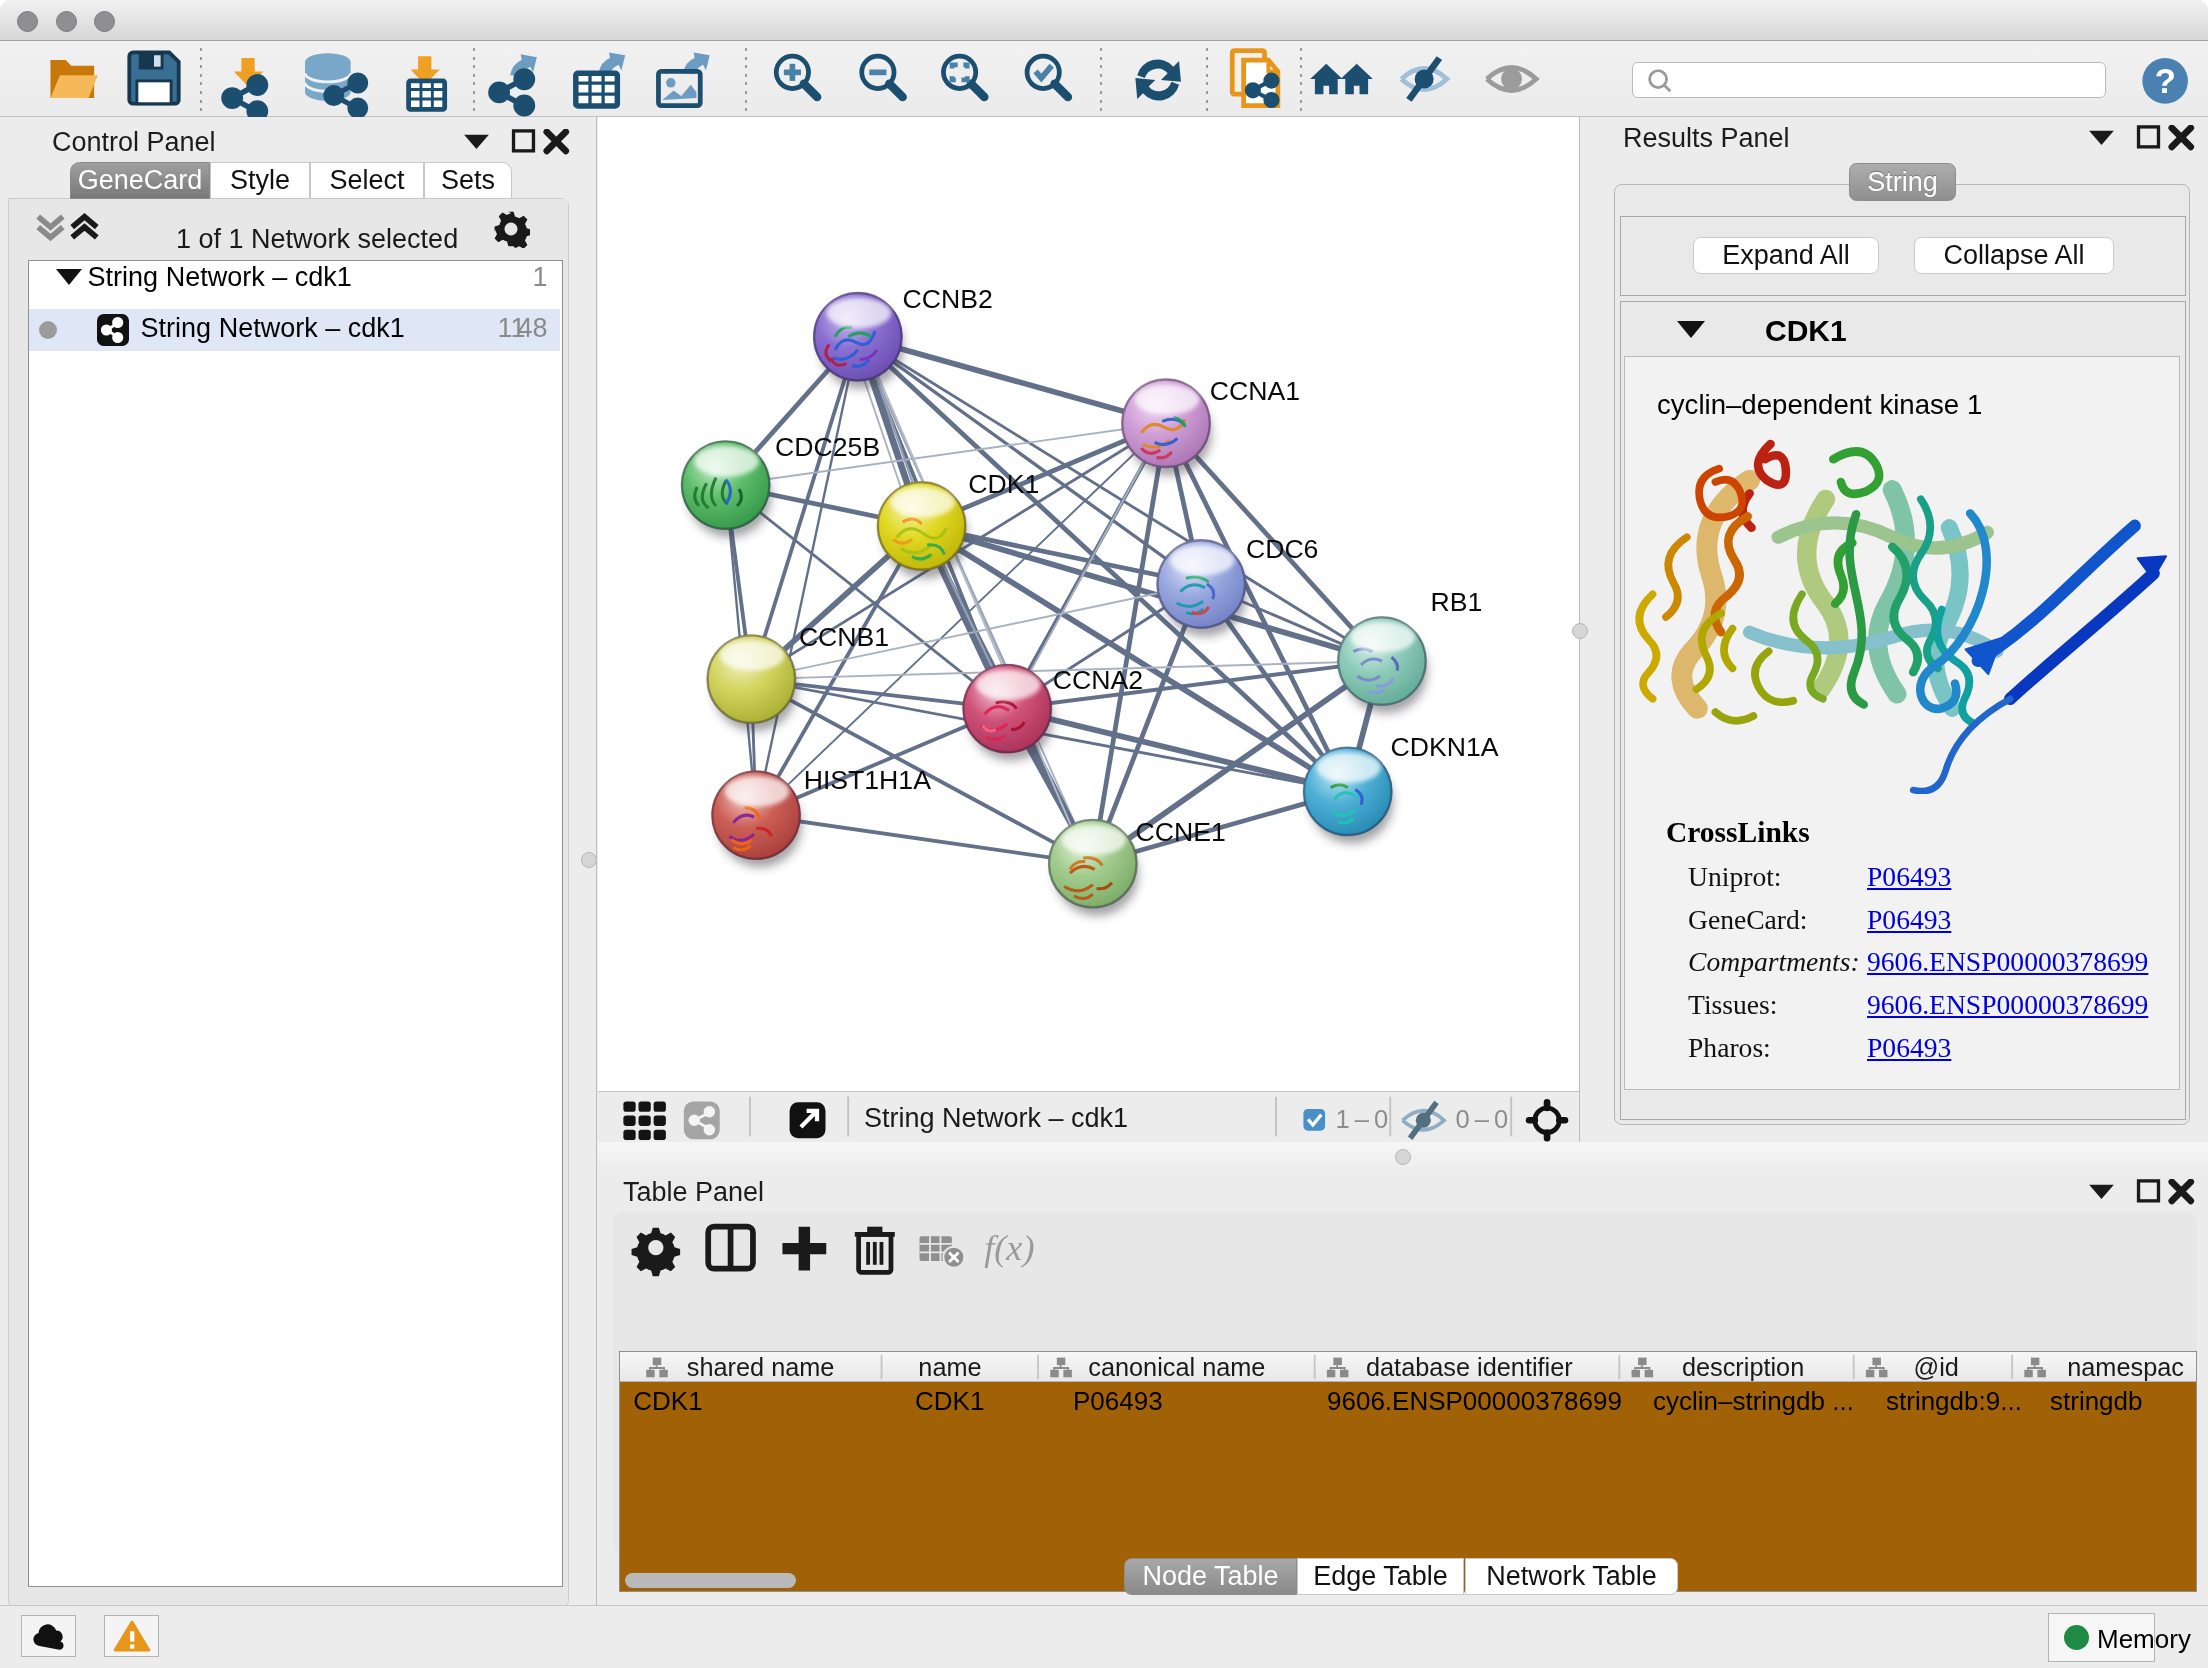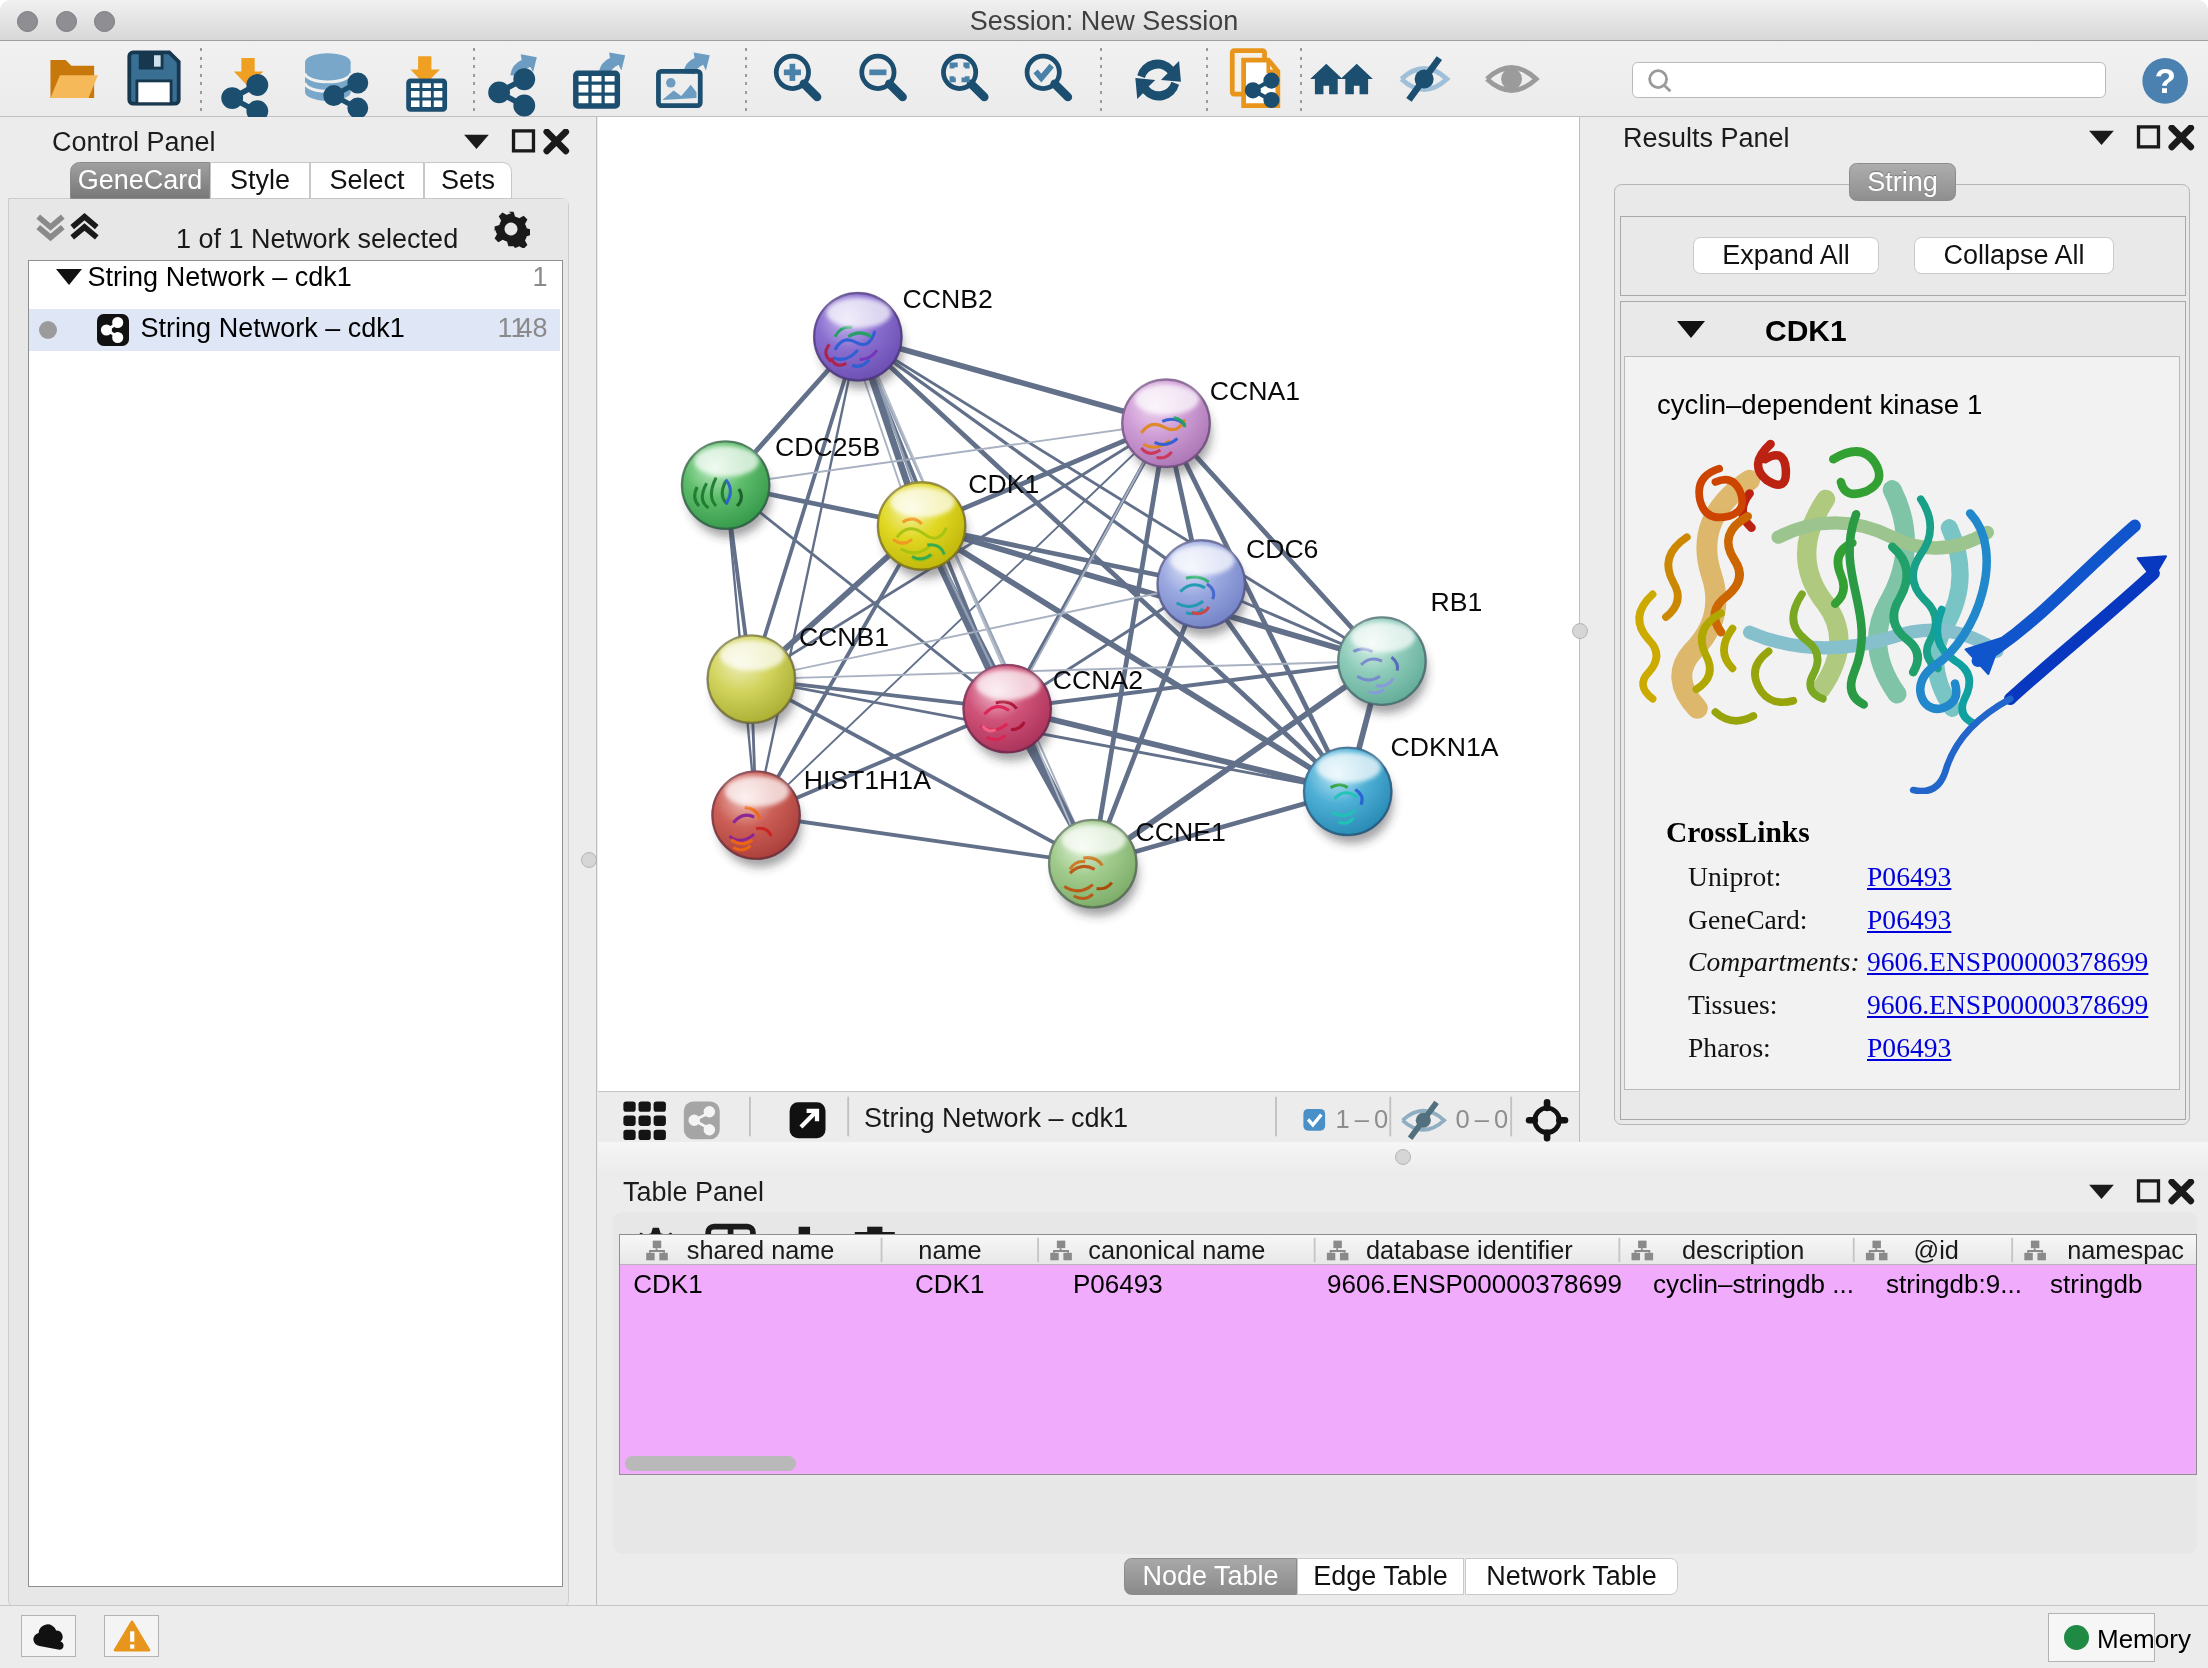--- a/index.html
+++ b/index.html
@@ -35,35 +35,34 @@
 #stringtab{left:1849px;top:163px;width:107px;height:38px;background:linear-gradient(#adadad,#8f8f8f);border:1px solid #8c8c8c;border-radius:7.6px;box-sizing:border-box;color:#fff;font-size:27px;text-align:center;line-height:36px;text-shadow:0 -1px 1px #777;}
 #expbox{left:1620px;top:216px;width:566px;height:80px;border:1px solid #a9a9a9;box-sizing:border-box;}
 .wbtn{position:absolute;background:#fff;border:1px solid #c9c9c9;border-radius:7.6px;box-sizing:border-box;font-size:27px;text-align:center;color:#111;}
 #cdkbox{left:1620px;top:301px;width:566px;height:819px;border:1px solid #a9a9a9;box-sizing:border-box;background:#e9e9e9;}
 #cdkwhite{left:1624px;top:356px;width:556px;height:734px;background:#f2f2f2;border:1px solid #b9b9b9;box-sizing:border-box;}
 .serif{font-family:"Liberation Serif",serif;}
 .xlrow{position:absolute;font-size:27.6px;color:#111;}
 .xlink{color:#0000dd;text-decoration:underline;}
 
 #tpinner{left:613px;top:1212px;width:1584px;height:342px;background:#e7e7e7;border-radius:9.5px;}
-#ttable{left:619px;top:1234px;width:1578px;height:241px;background:#f0abfc;border:1.9px solid #8f8f8f;box-sizing:border-box;}
+#ttable{left:619px;top:1351px;width:1578px;height:241px;background:#a16207;border:1.9px solid #8f8f8f;box-sizing:border-box;}
 #thead{position:absolute;left:0;top:0;width:100%;height:30px;background:linear-gradient(#f7f7f7,#e8e8e8);border-bottom:1.9px solid #b5b5b5;box-sizing:border-box;}
 .btab{position:absolute;top:1558px;height:37px;box-sizing:border-box;background:#fff;border:1px solid #c9c9c9;font-size:27px;text-align:center;line-height:35px;color:#111;}
 
 .grip{position:absolute;width:16px;height:16px;border-radius:50%;background:#d6d6d6;border:1px solid #b5b5b5;box-sizing:border-box;}
 .sbtn{position:absolute;width:55px;height:42px;background:#f4f4f4;border:1.9px solid #b3b3b3;box-sizing:border-box;display:flex;align-items:center;justify-content:center;}
 </style></head>
 <body>
 <div id="page">
 
 <div class="abs" id="titlebar"></div>
 <div class="abs tl" style="left:17px;"></div>
 <div class="abs tl" style="left:56px;"></div>
 <div class="abs tl" style="left:94px;"></div>
-<div class="abs" id="wtitle">Session: New Session</div>
 
 <div class="abs" id="toolbar"></div>
 <div class="abs" id="tbicons">
       <svg width="2208" height="76" style="position:absolute;left:0;top:41px" viewBox="0 0 2322 80">
 <defs>
 <g id="sharegl">
             <g stroke="#1c4e70" stroke-width="5" fill="#1c4e70">
               <line x1="24" y1="2" x2="2" y2="14"></line>
               <line x1="2" y1="14" x2="24" y2="26"></line>
               <circle cx="25" cy="2" r="7.5"></circle>

